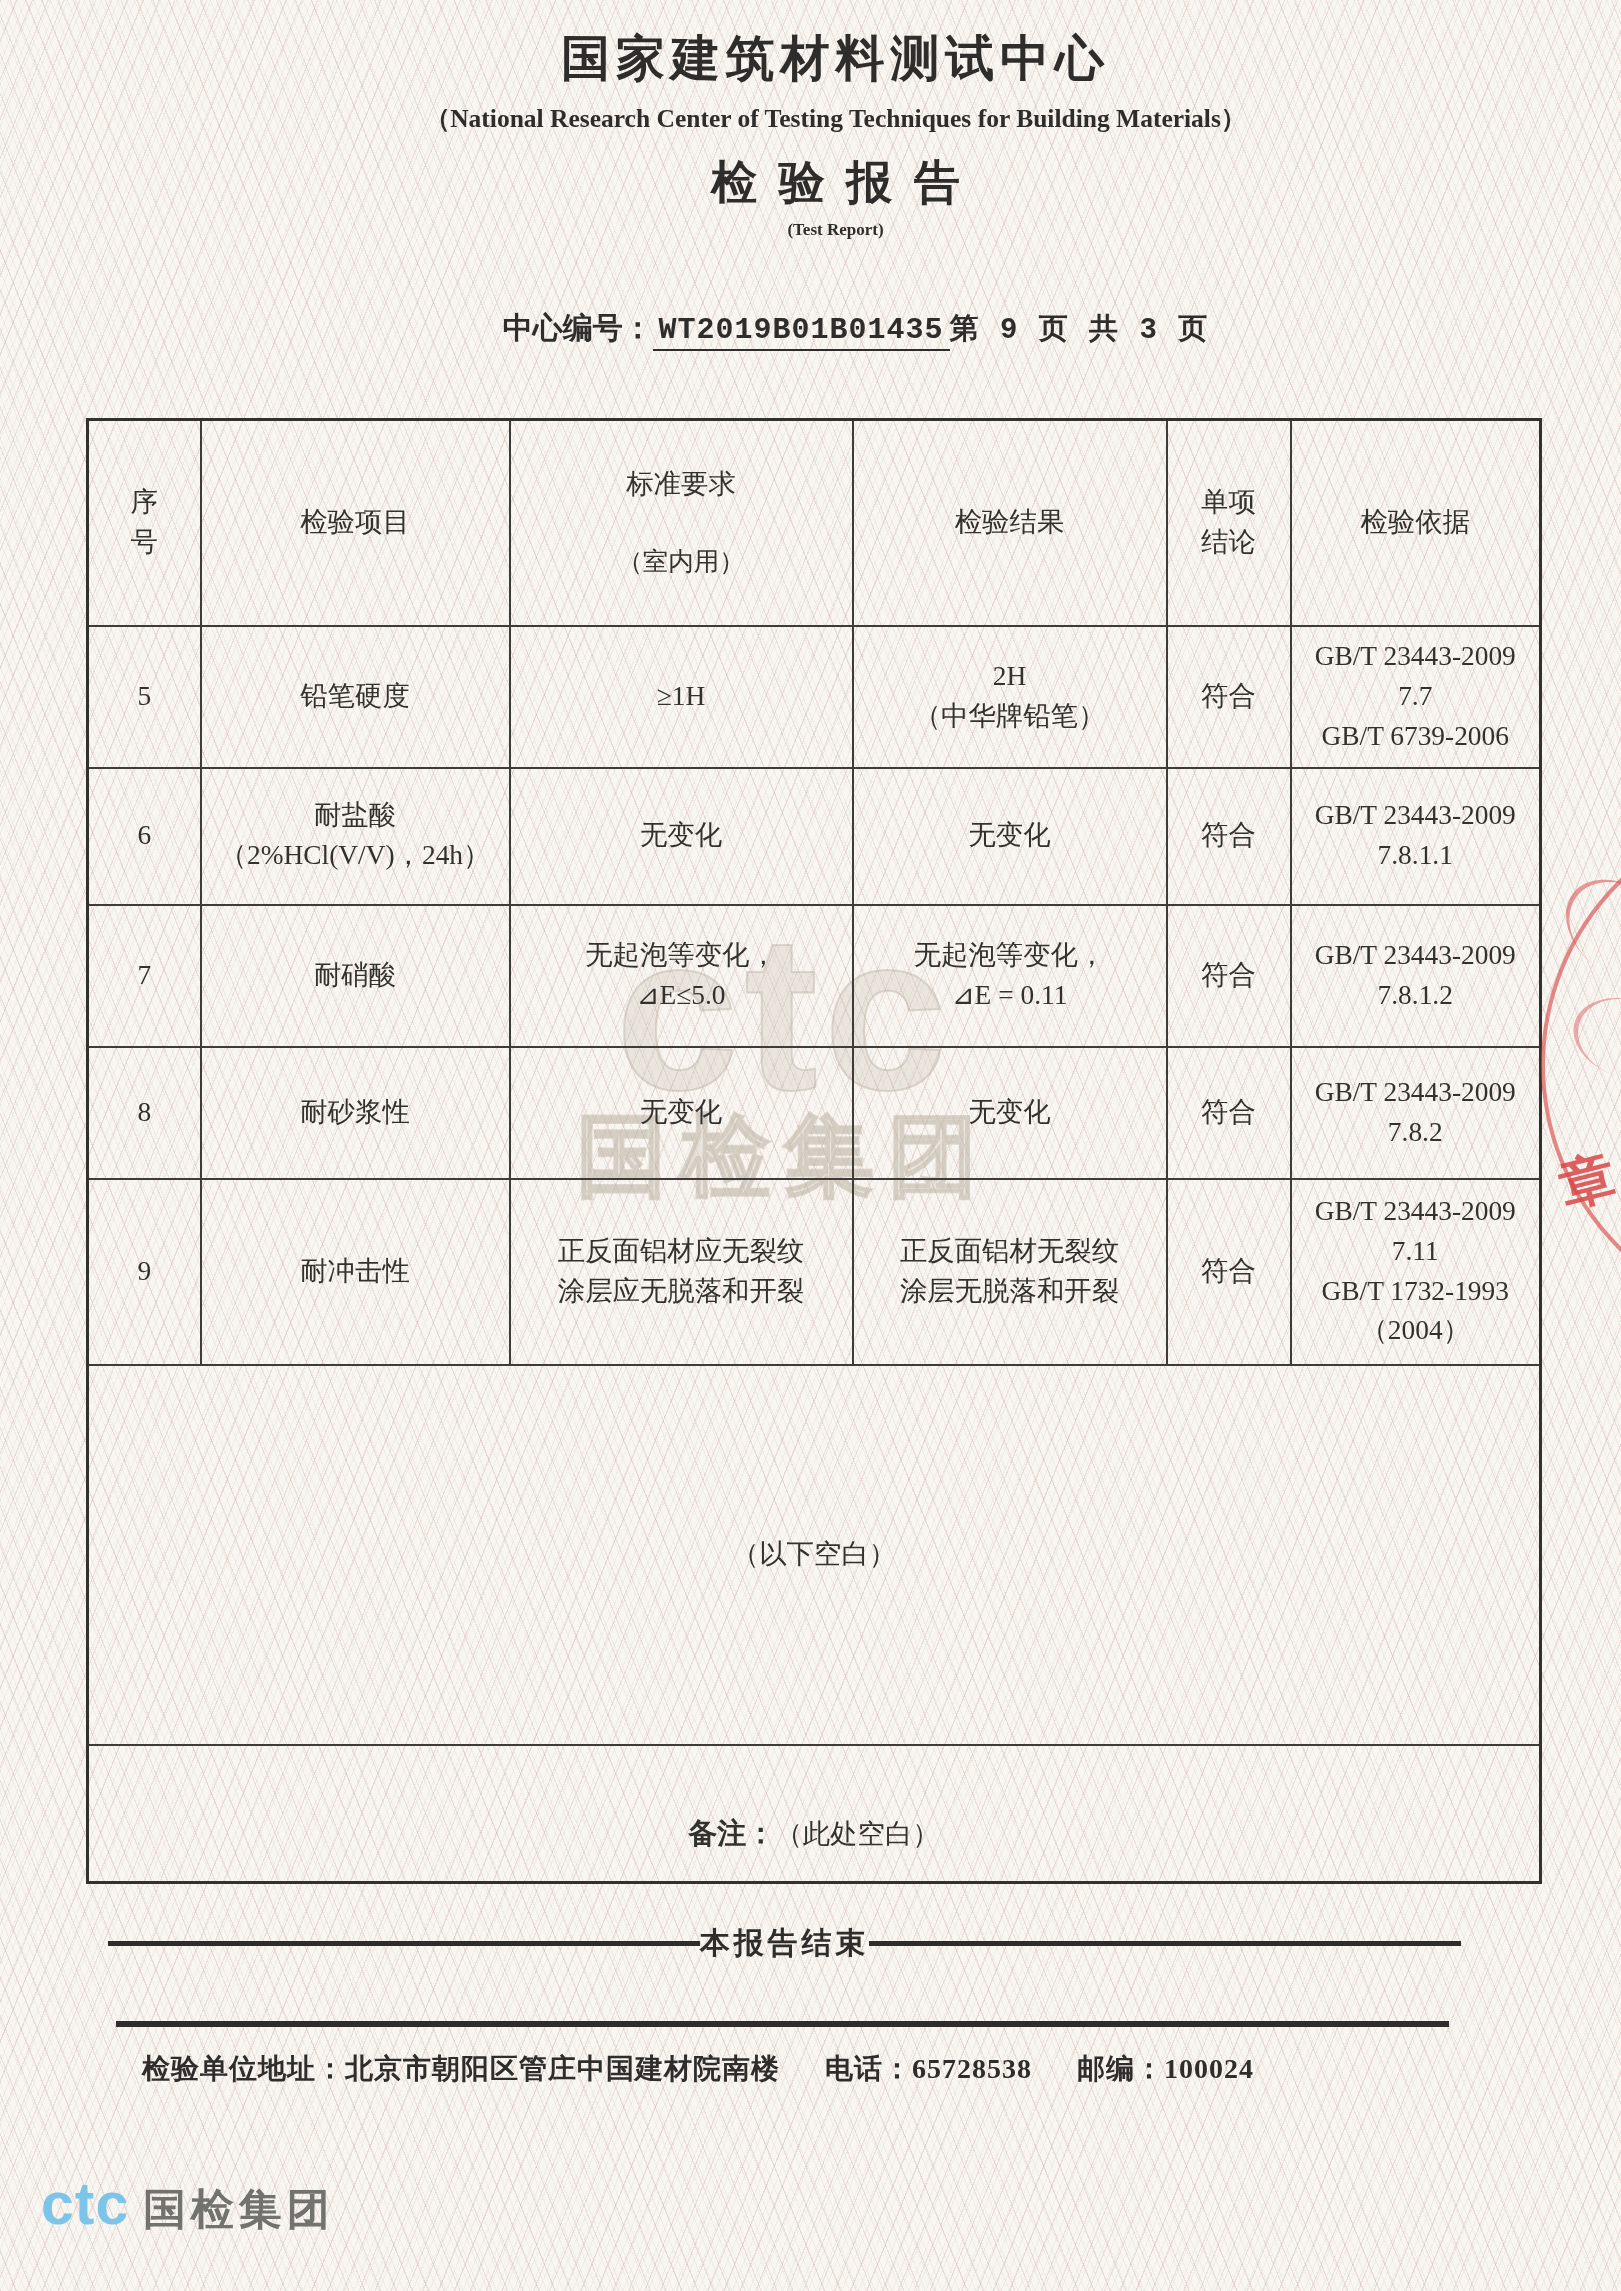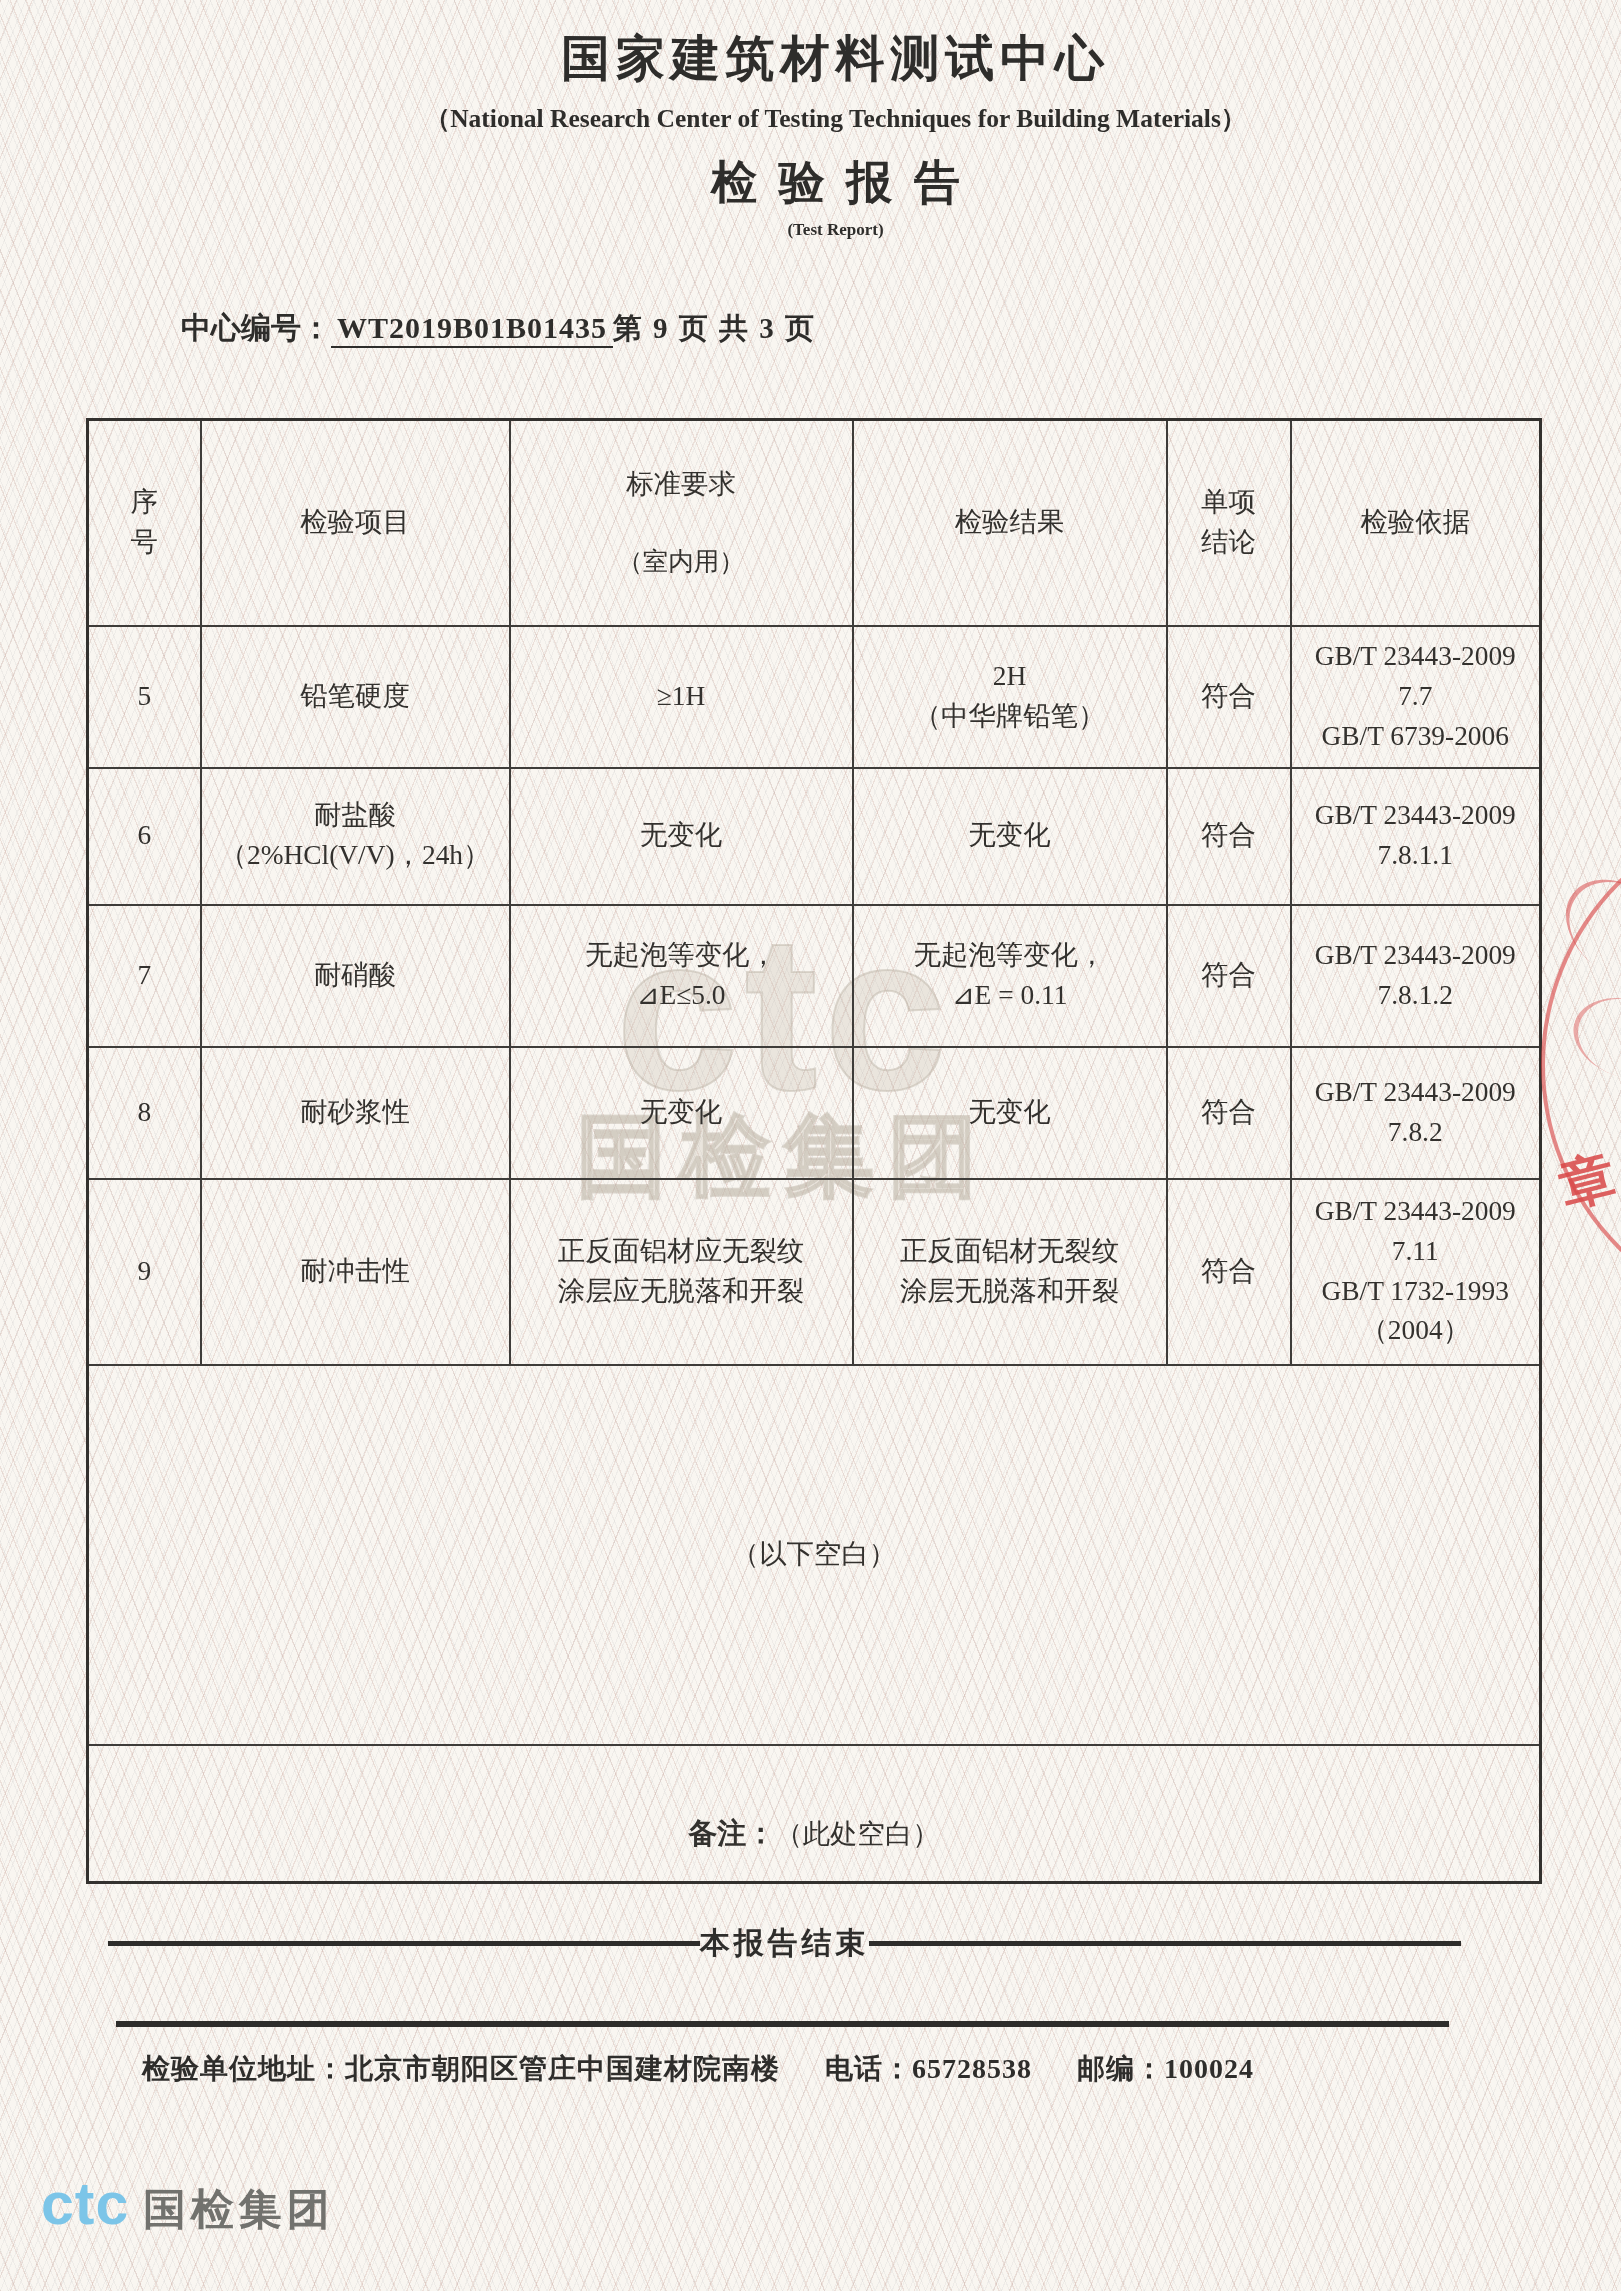--- a/index.html
+++ b/index.html
@@ -17,21 +17,21 @@
       repeating-linear-gradient(68deg, rgba(150,150,155,0.10) 0 1px, transparent 1px 7.8px),
       repeating-linear-gradient(112deg, rgba(150,150,155,0.10) 0 1px, transparent 1px 7.8px);
   }
   
   .header{position:absolute;top:25.5px;left:0;width:100%;text-align:center;z-index:2;padding-left:25px;}
   .org-cn{font-size:49px;font-weight:bold;letter-spacing:5.9px;}
   .org-en{margin-top:9.8px;font-size:25.5px;font-weight:bold;}
   .title-cn{margin-top:15.7px;font-size:46px;font-weight:bold;letter-spacing:21.6px;text-indent:21.6px;}
   .title-en{margin-top:5.9px;font-size:17px;font-weight:bold;}
   
-  .meta-row{position:absolute;top:308px;left:181px;right:90px;display:flex;justify-content:flex-start;align-items:baseline;z-index:2;}
+  .meta-row{position:absolute;top:308px;left:181px;right:90px;display:flex;justify-content:center;align-items:baseline;z-index:2;font-family:Liberation Mono, monospace;}
   .center-no{font-size:30px;font-weight:bold;}
   .center-no .no-value{border-bottom:2.9px solid #2e2d2b;padding:0 5.9px 2px 5.9px;letter-spacing:1px;}
   .page-info{font-size:29px;font-weight:bold;letter-spacing:2px;}
   
   .watermark{position:absolute;z-index:1;text-align:center;left:529px;top:902px;width:510px;
     font-family:"Liberation Sans","DejaVu Sans",sans-serif;pointer-events:none;}
   .wm-ctc{font-size:221px;font-weight:bold;line-height:1;
     color:rgba(198,190,176,0.30);-webkit-text-stroke:2px rgba(186,178,164,0.45);
     letter-spacing:5.9px;}
   .wm-name{margin-top:-27.4px;font-size:90px;font-weight:bold;letter-spacing:13.7px;

